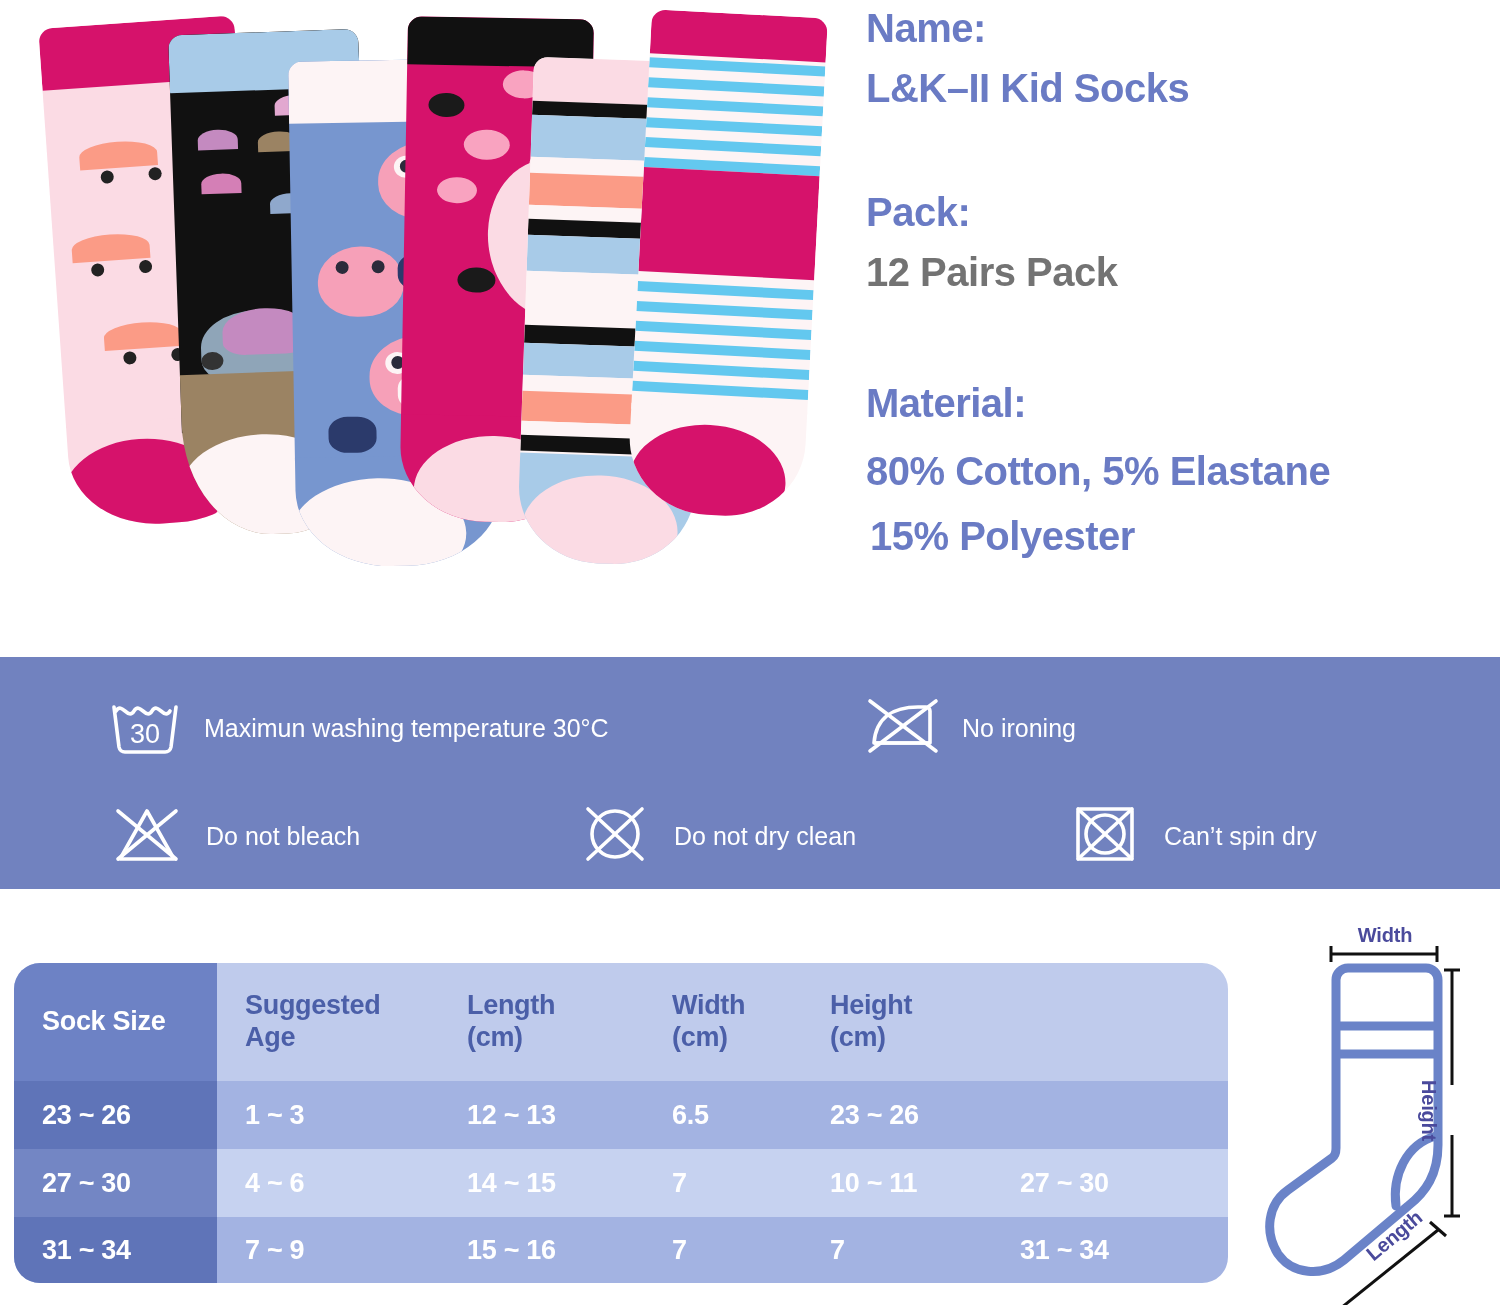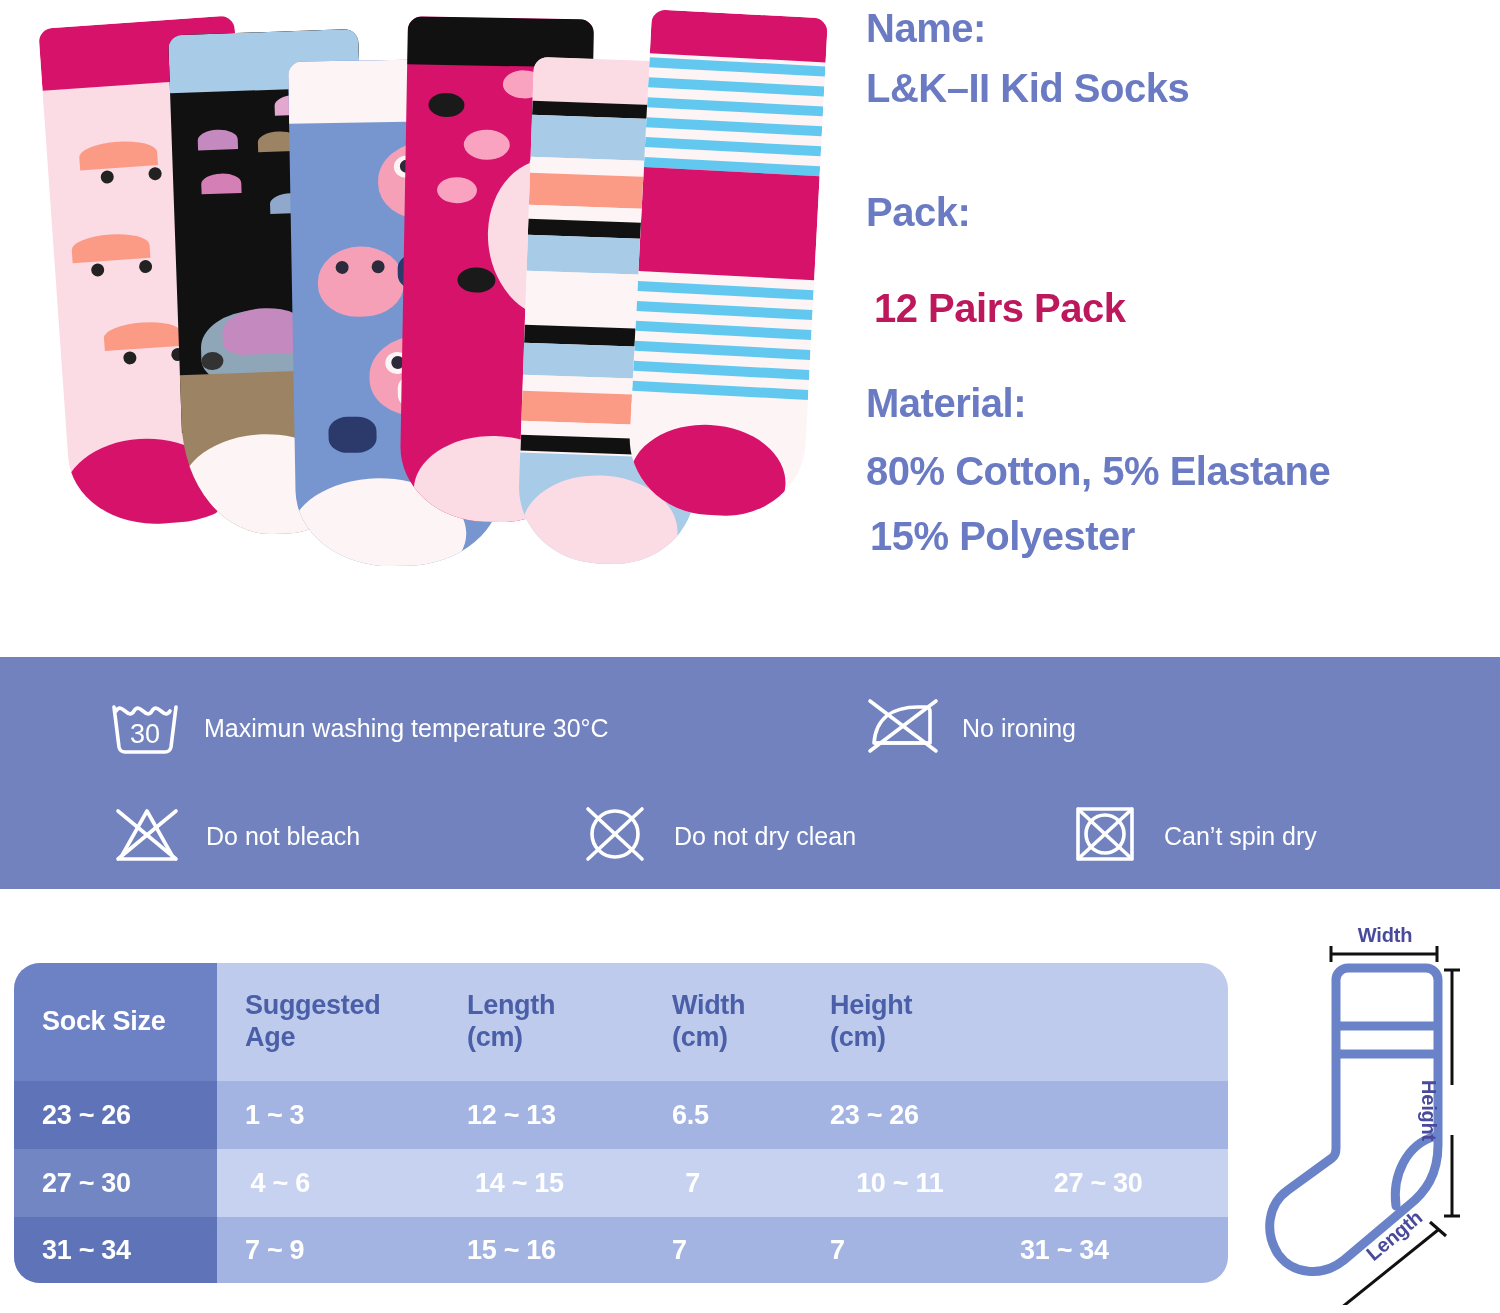--- a/index.html
+++ b/index.html
@@ -196,21 +196,21 @@
       </div>
     </div>
 
   </div>
 
   <div id="info-block">
     <div class="info-line info-head" style="position:absolute;left:0;top:8px;color:#6a7bc4;">Name:</div>
     <div class="info-line info-val" style="position:absolute;left:0;top:68px;color:#6a7bc4;">L&amp;K–II Kid Socks</div>
 
     <div class="info-line info-head" style="position:absolute;left:0;top:192px;color:#6a7bc4;">Pack:</div>
-    <div class="info-line info-val" style="position:absolute;left:8px;top:252px;color:#be185d;margin-top:36px;">12 Pairs Pack</div>
+    <div class="info-line info-val" style="position:absolute;left:0;top:252px;color:#737373;">12 Pairs Pack</div>
 
     <div class="info-line info-head" style="position:absolute;left:0;top:383px;color:#6a7bc4;">Material:</div>
     <div class="info-line info-val" style="position:absolute;left:0;top:451px;color:#6a7bc4;">80% Cotton, 5% Elastane</div>
     <div class="info-line info-val" style="position:absolute;left:4px;top:516px;color:#6a7bc4;">15% Polyester</div>
   </div>
 
 </div>
 
 <div id="care-band" style="background:#7182bf;">
 
@@ -298,21 +298,21 @@
   </div>
 
   <div class="trow" style="top:118px;height:68px;background:#a3b3e2;">
     <div class="tcell" style="width:203px;height:68px;color:#ffffff;">23 ~ 26</div>
     <div class="tcell" style="width:222px;height:68px;color:#ffffff;">1 ~ 3</div>
     <div class="tcell" style="width:205px;height:68px;color:#ffffff;">12 ~ 13</div>
     <div class="tcell" style="width:158px;height:68px;color:#ffffff;">6.5</div>
     <div class="tcell" style="width:236px;height:68px;color:#ffffff;">23 ~ 26</div>
   </div>
 
-  <div class="trow" style="top:186px;height:68px;background:#c6d2f0;gap:34px;">
+  <div class="trow" style="top:186px;height:68px;background:#c6d2f0;">
     <div class="tcell" style="width:203px;height:68px;color:#ffffff;">27 ~ 30</div>
     <div class="tcell" style="width:222px;height:68px;color:#ffffff;">4 ~ 6</div>
     <div class="tcell" style="width:205px;height:68px;color:#ffffff;">14 ~ 15</div>
     <div class="tcell" style="width:158px;height:68px;color:#ffffff;">7</div>
     <div class="tcell" style="width:190px;height:68px;color:#ffffff;">10 ~ 11</div>
     <div class="tcell" style="width:236px;height:68px;color:#ffffff;">27 ~ 30</div>
   </div>
 
   <div class="trow" style="top:254px;height:66px;background:#a3b3e2;">
     <div class="tcell" style="width:203px;height:66px;color:#ffffff;">31 ~ 34</div>

